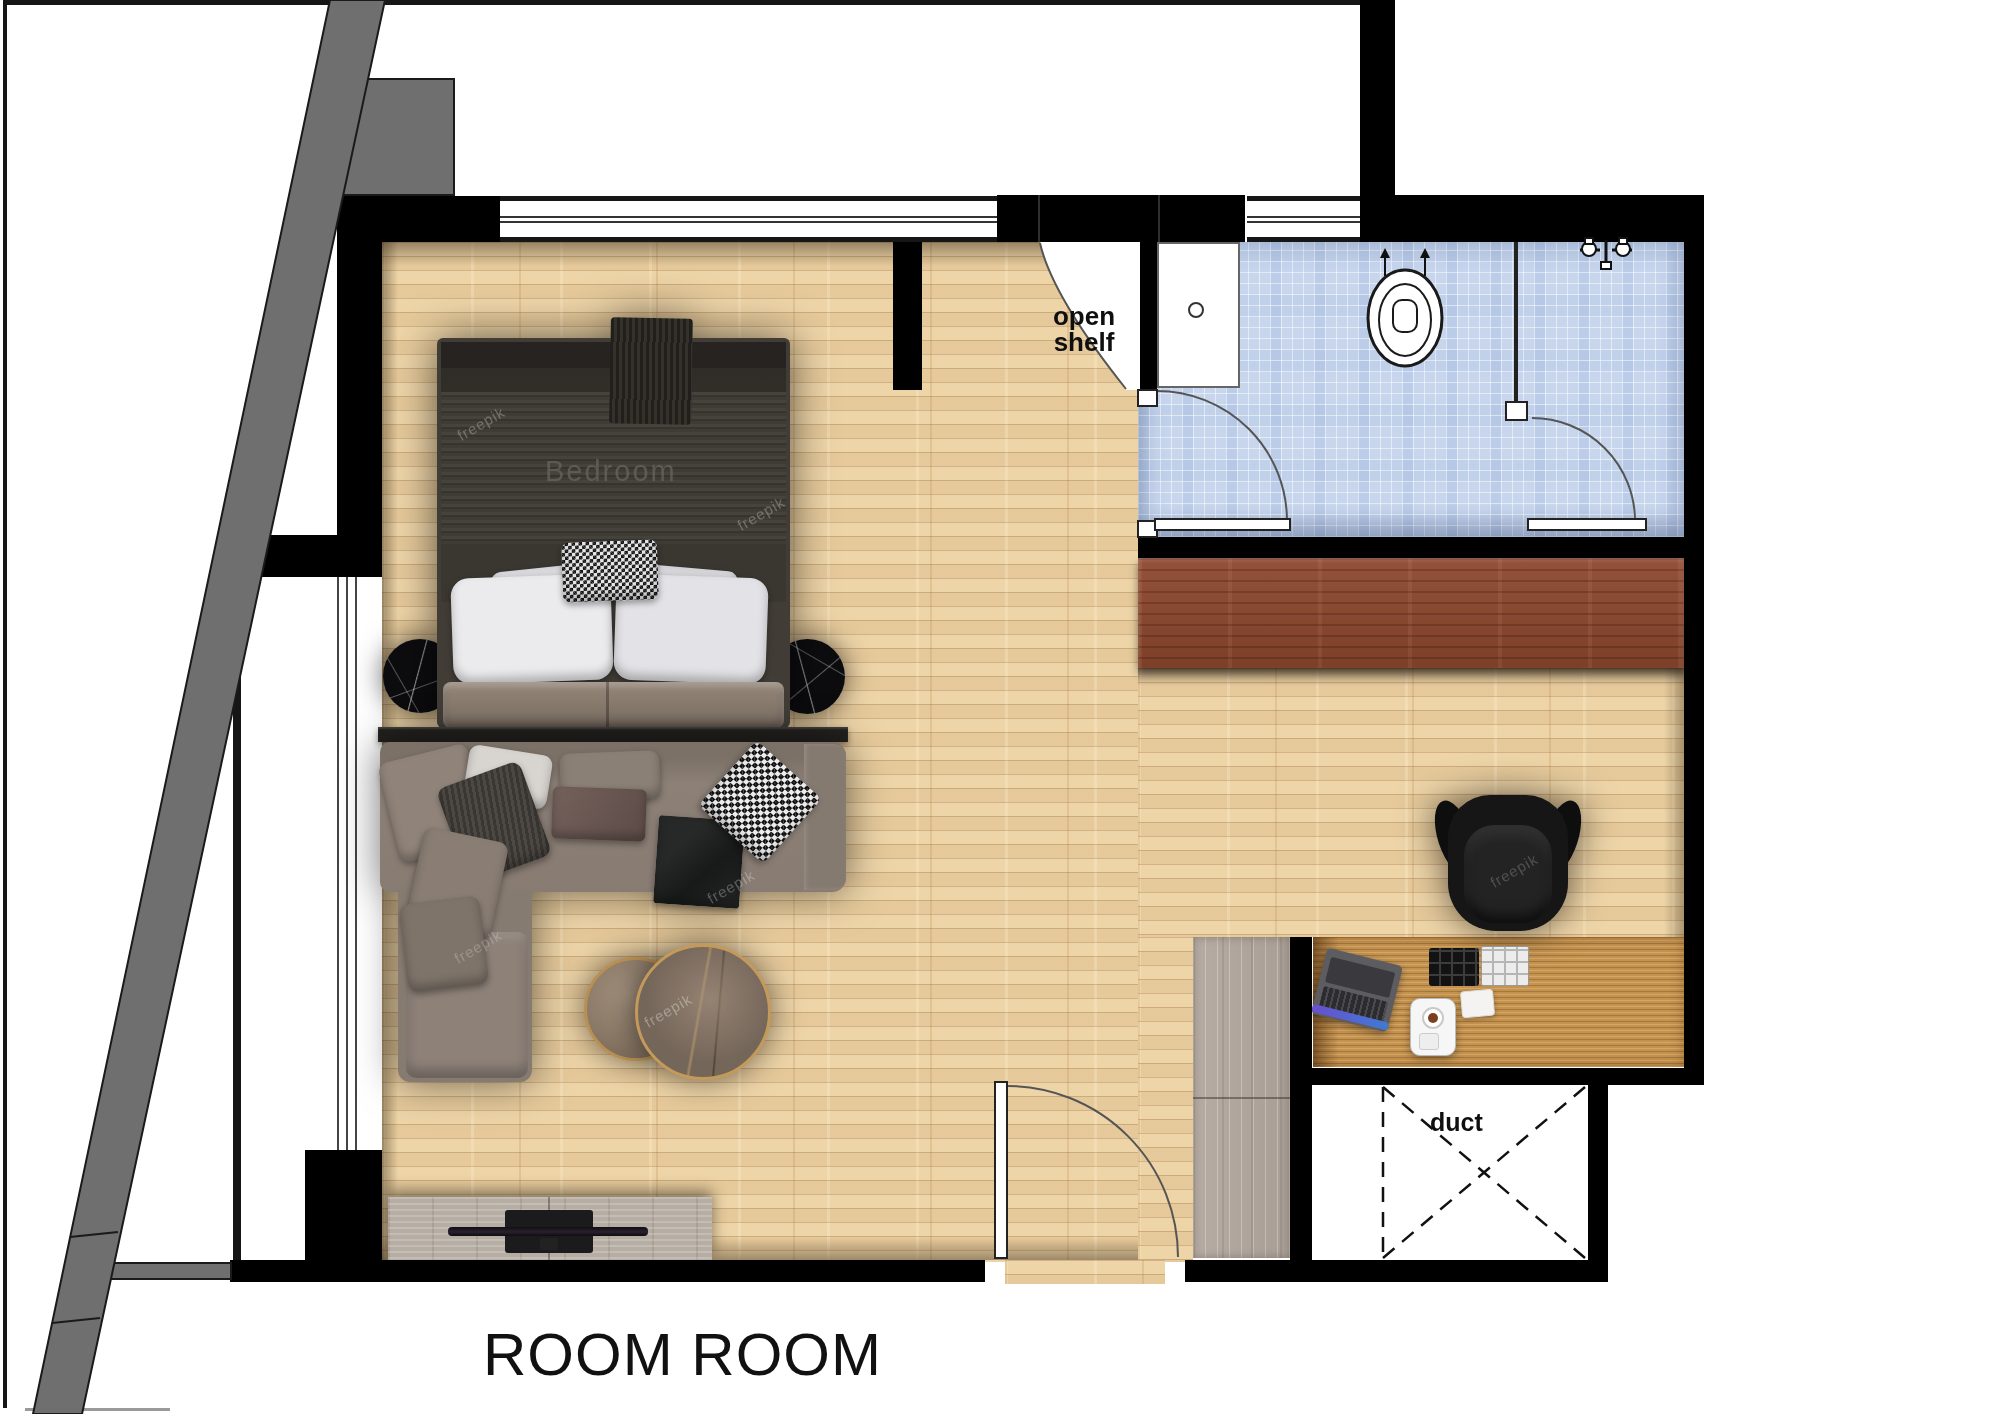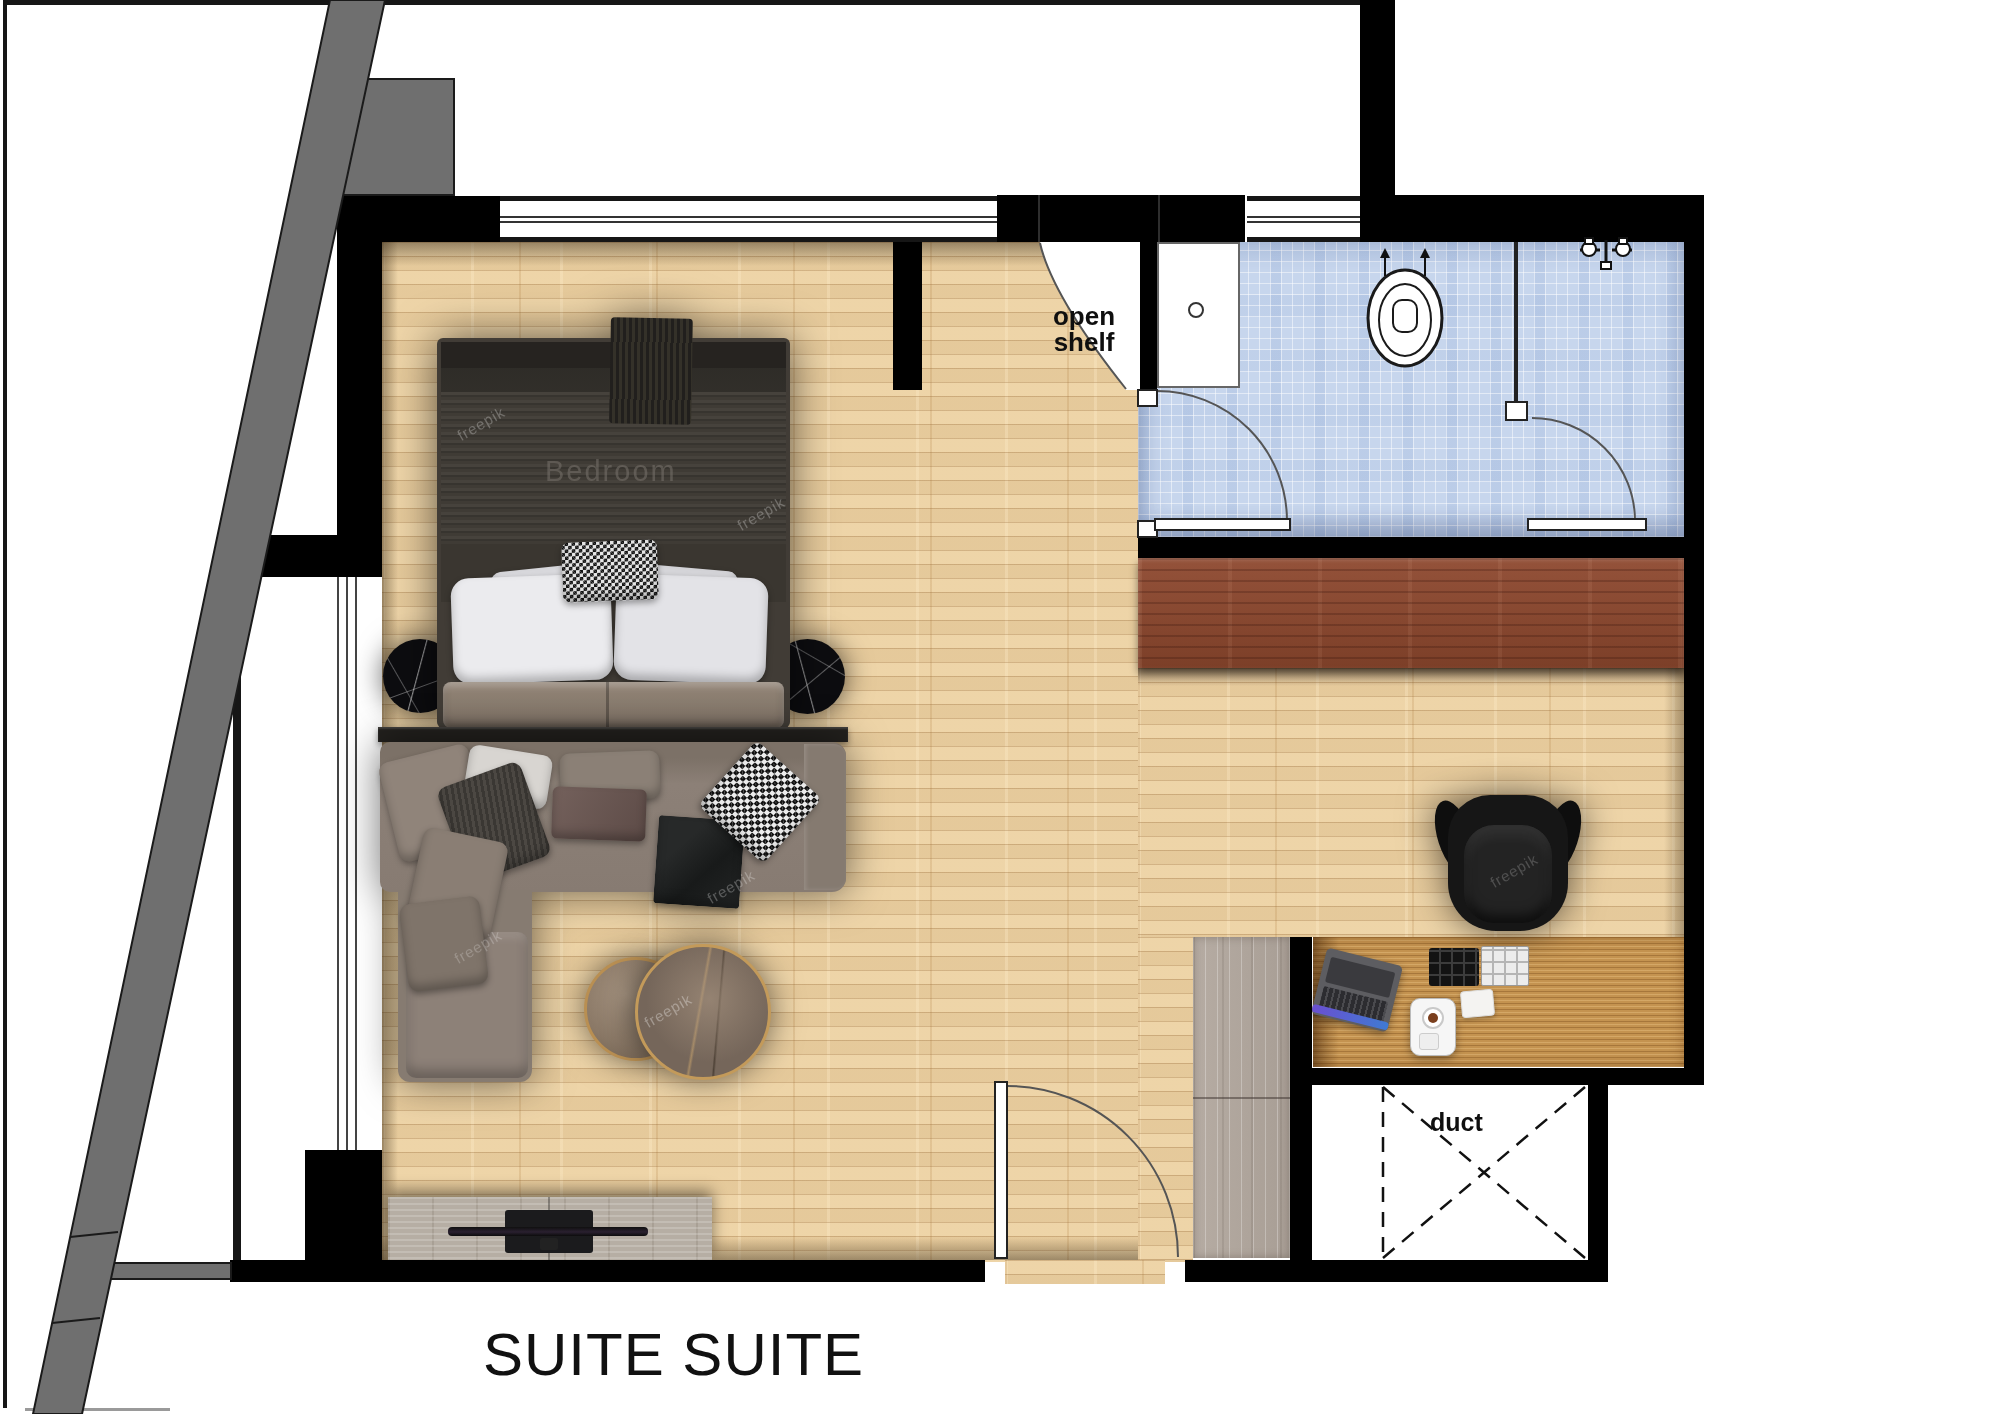--- a/index.html
+++ b/index.html
@@ -246,21 +246,21 @@
        background-image:repeating-linear-gradient(90deg, rgba(0,0,0,0) 0 10px, #b5b5b5 10px 12px),repeating-linear-gradient(0deg, rgba(0,0,0,0) 0 10px, #b5b5b5 10px 12px);"></div>
   <div class="abs" style="left:1410px;top:998px;width:46px;height:58px;background:#f6f6f6;border:1px solid #bbb;border-radius:10px;box-sizing:border-box;box-shadow:0 3px 8px rgba(0,0,0,.35);">
     <div class="abs" style="left:11px;top:8px;width:22px;height:22px;border:2px solid #c9c9c9;border-radius:50%;background:#fff;box-sizing:border-box;"></div>
     <div class="abs" style="left:17px;top:14px;width:10px;height:10px;background:#7a3f1e;border-radius:50%;"></div>
     <div class="abs" style="left:8px;top:34px;width:20px;height:17px;background:#eee;border:1px solid #ccc;border-radius:3px;box-sizing:border-box;"></div>
   </div>
   <div class="abs" style="left:1461px;top:990px;width:33px;height:27px;background:#f4f3f1;border:1px solid #ddd;border-radius:4px;transform:rotate(-5deg);box-sizing:border-box;box-shadow:0 2px 5px rgba(0,0,0,.3);"></div>
 
   <div class="abs" style="left:1048px;top:268px;width:72px;font-size:26px;font-weight:700;line-height:1.0;color:#0f0f0f;text-align:center;margin-top:35px;">open shelf</div>
   <div class="abs" style="left:1430px;top:1108px;width:110px;font-size:25px;font-weight:700;color:#0f0f0f;text-align:left;">duct</div>
-  <div class="abs" style="left:483px;top:1320px;font-size:60px;font-weight:400;letter-spacing:1px;color:#111;">SUITE SUITE</div>
+  <div class="abs" style="left:483px;top:1320px;font-size:60px;font-weight:400;letter-spacing:1px;color:#111;">ROOM ROOM</div>
   <div class="abs" style="left:545px;top:455px;font-size:29px;color:rgba(120,115,108,.55);letter-spacing:2px;">Bedroom</div>
 
   <span class="wm" style="left:455px;top:415px;">freepik</span>
   <span class="wm" style="left:735px;top:505px;">freepik</span>
   <span class="wm" style="left:452px;top:938px;color:rgba(255,255,255,.22);">freepik</span>
   <span class="wm" style="left:705px;top:878px;">freepik</span>
   <span class="wm" style="left:642px;top:1002px;color:rgba(255,255,255,.32);">freepik</span>
   <span class="wm" style="left:1488px;top:862px;color:rgba(255,255,255,.2);">freepik</span>
 
 </div>

